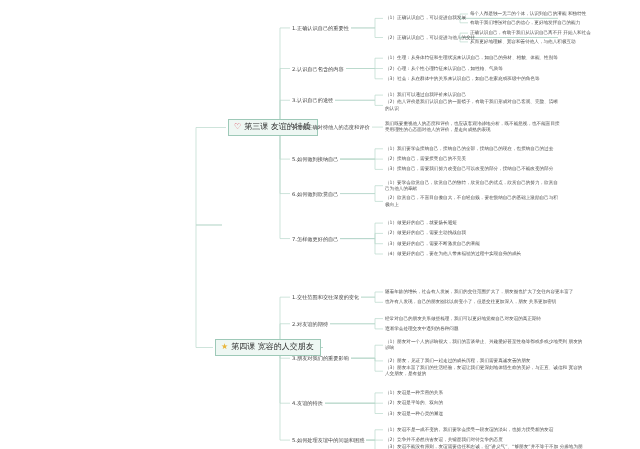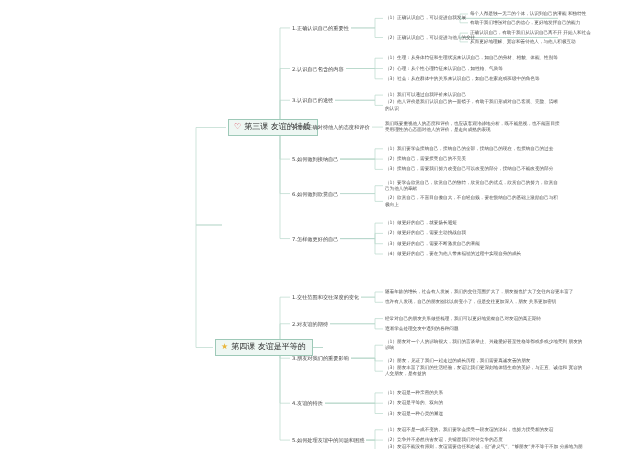--- a/index.html
+++ b/index.html
@@ -128,21 +128,21 @@
     </svg>
 
 
   <div class="node chapter" id="ch3">
     <span class="ic ic-heart">♡</span>
     <span>第三课 友谊的特质</span>
   </div>
 
   <div class="node chapter" id="ch4">
     <span class="ic ic-star">★</span>
-    <span>第四课 友谊是平等的</span>
+    <span>第四课 宽容的人交朋友</span>
   </div>
 <div class="node leaf w2" style="left: 470px; top: 14px;">每个人都是独一无二的个体，认识到自己的潜能 和独特性</div>
     <div class="node leaf w2" style="left: 470px; top: 22.8px;">有助于我们增强对自己的信心，更好地发挥自己的能力</div>
     <div class="node detail w3" style="left: 385px; top: 18.4px;">（1）正确认识自己，可以促进自我发展</div>
     <div class="node leaf w2" style="left: 470px; top: 33.1px;">正确认识自己，有助于我们从认识自己离不开 开始人和社会</div>
     <div class="node leaf w2" style="left: 470px; top: 41.9px;">从而更好地理解、宽容和善待他人，与他人积极互动</div>
     <div class="node detail w3" style="left: 385px; top: 37.5px;">（2）正确认识自己，可以促进与他人的交往</div>
     <div class="node topic" style="left: 292px; top: 27.95px;">1.正确认识自己的重要性</div>
     <div class="node detail w3" style="left: 385px; top: 58.2px;">（1）生理：从身体特征和生理状况来认识自己，如自己的身材、相貌、体能、性别等</div>
     <div class="node detail w3" style="left: 385px; top: 68.5px;">（2）心理：从个性心理特征来认识自己，如性格、气质等</div>

